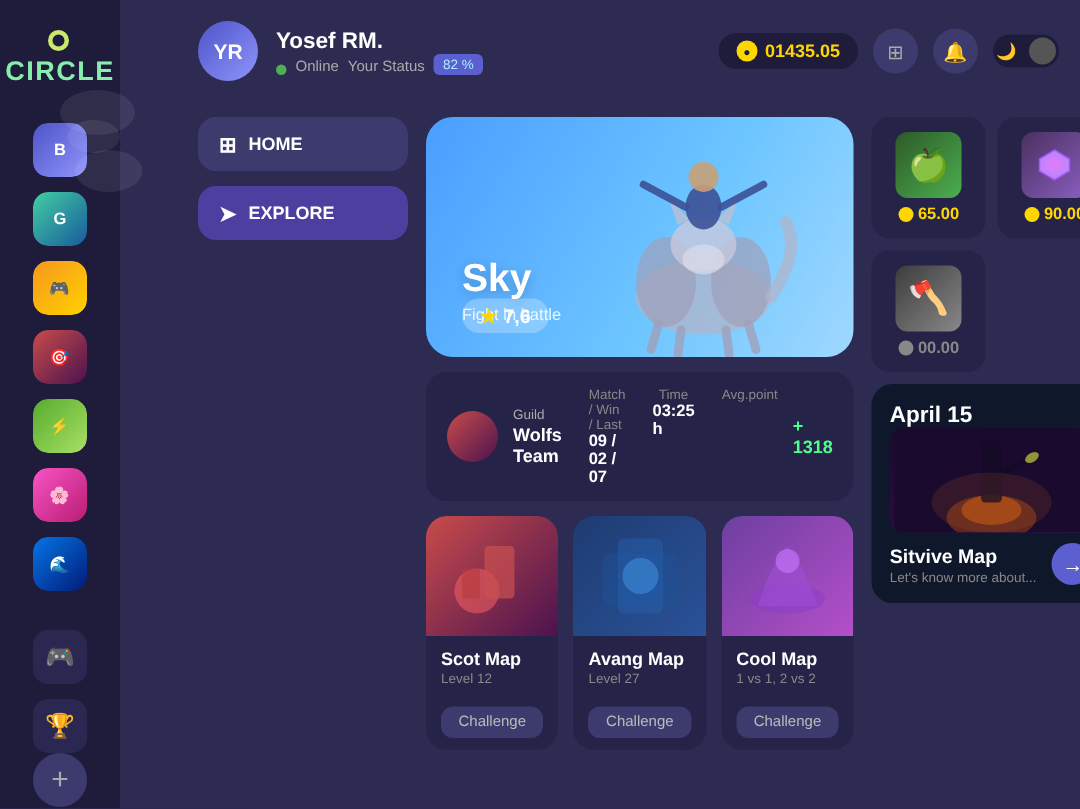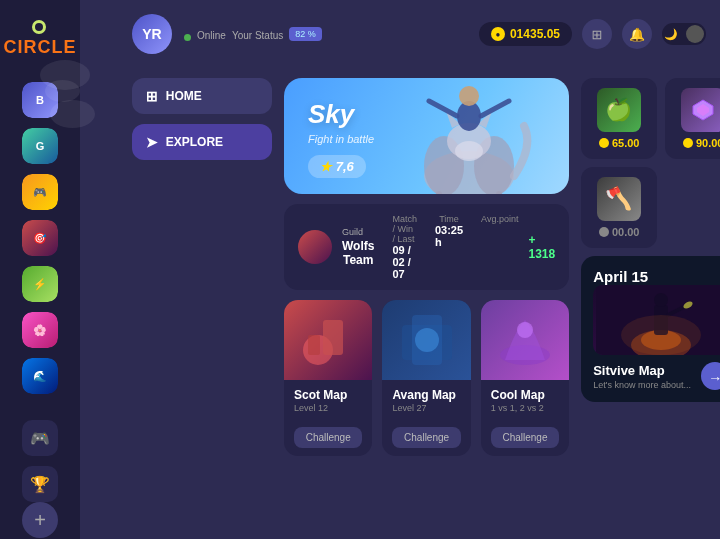--- a/index.html
+++ b/index.html
@@ -34,21 +34,21 @@
     .sidebar-logo {
       color: #c8e86e;
       font-size: 18px;
       font-weight: 900;
       letter-spacing: 1px;
       margin-bottom: 24px;
       text-align: center;
     }
 
     .sidebar-logo span {
-      color: #f97316;
+      color: #86efac;
     }
 
     .sidebar-logo .circle-icon {
       display: inline-block;
       width: 14px;
       height: 14px;
       border: 3px solid #c8e86e;
       border-radius: 50%;
       margin-right: 2px;
       vertical-align: middle;
@@ -317,24 +317,24 @@
       flex-direction: column;
       gap: 10px;
     }
 
     .banner-card {
       border-radius: 18px;
       background: linear-gradient(120deg, #4a9eff 0%, #6ec6ff 60%, #a0d8ff 100%);
       padding: 22px 24px;
       position: relative;
       overflow: hidden;
-      height: 116px;
-      display: flex;
-      flex-direction: column;
-      font-style: italic;
+      height: 160px;
+      display: flex;
+      flex-direction: column;
+      justify-content: flex-end;
     }
 
     .banner-title {
       color: white;
       font-size: 26px;
       font-weight: 900;
       line-height: 1.1;
       text-shadow: 0 2px 8px rgba(0,0,0,0.2);
       z-index: 2;
       position: relative;
@@ -407,21 +407,20 @@
 
     .stats-guild {
       color: #aaa;
       font-size: 9px;
     }
 
     .stats-name {
       color: white;
       font-size: 12px;
       font-weight: 600;
-      text-align: center;
     }
 
     .stats-cols {
       display: flex;
       gap: 18px;
       margin-left: 8px;
     }
 
     .stats-col {
       display: flex;
@@ -707,20 +706,21 @@
       <div class="sidebar-add-btn">+</div>
 
     </div>
   </div>
 
   <div class="main-content">
 
     <div class="header">
       <div class="header-avatar">YR</div>
       <div class="header-user-info">
+        <span class="header-username">Yosef RM.</span>
         <div class="header-status">
           <span class="online-dot"></span>
           <span>Online</span>
           <span>Your Status</span>
           <span class="status-badge">82 %</span>
         </div>
       </div>
       <div class="header-right">
         <div class="coin-display">
           <div class="coin-circle">●</div>

